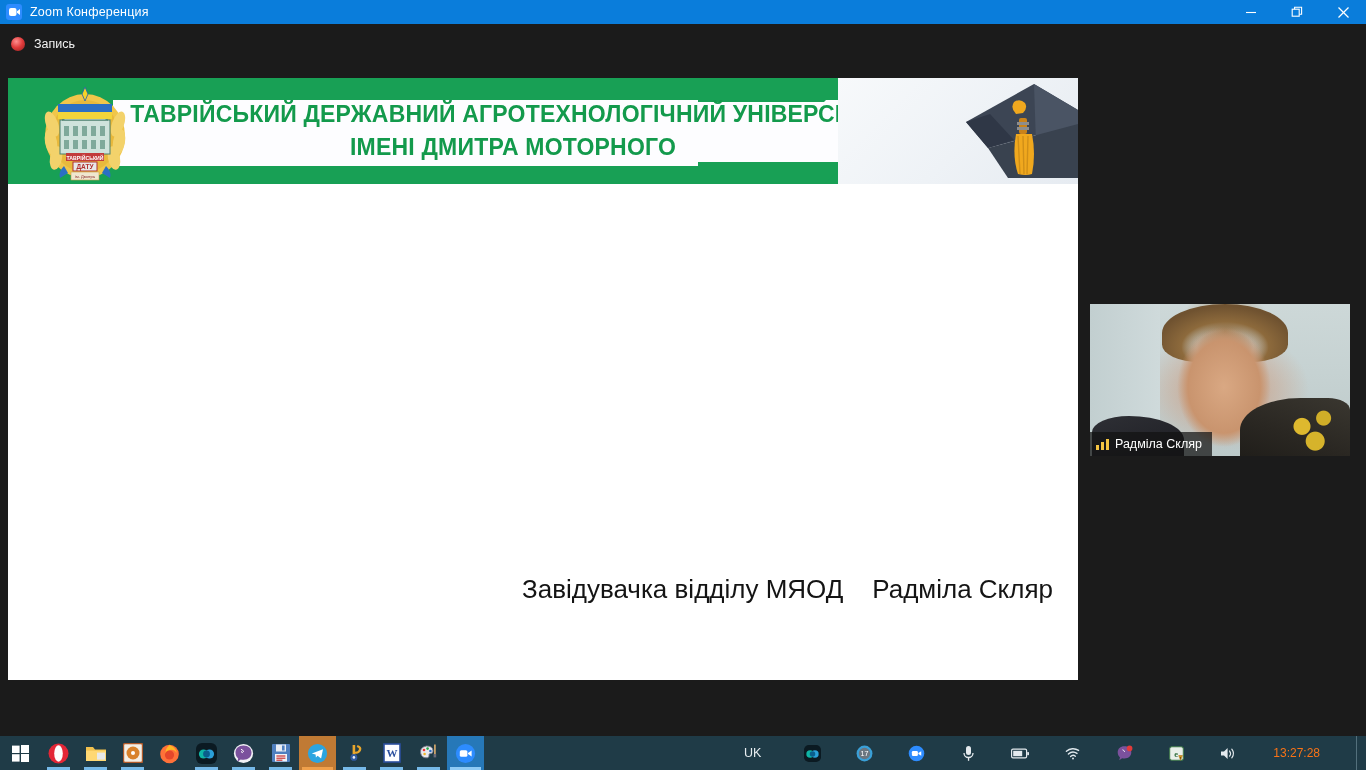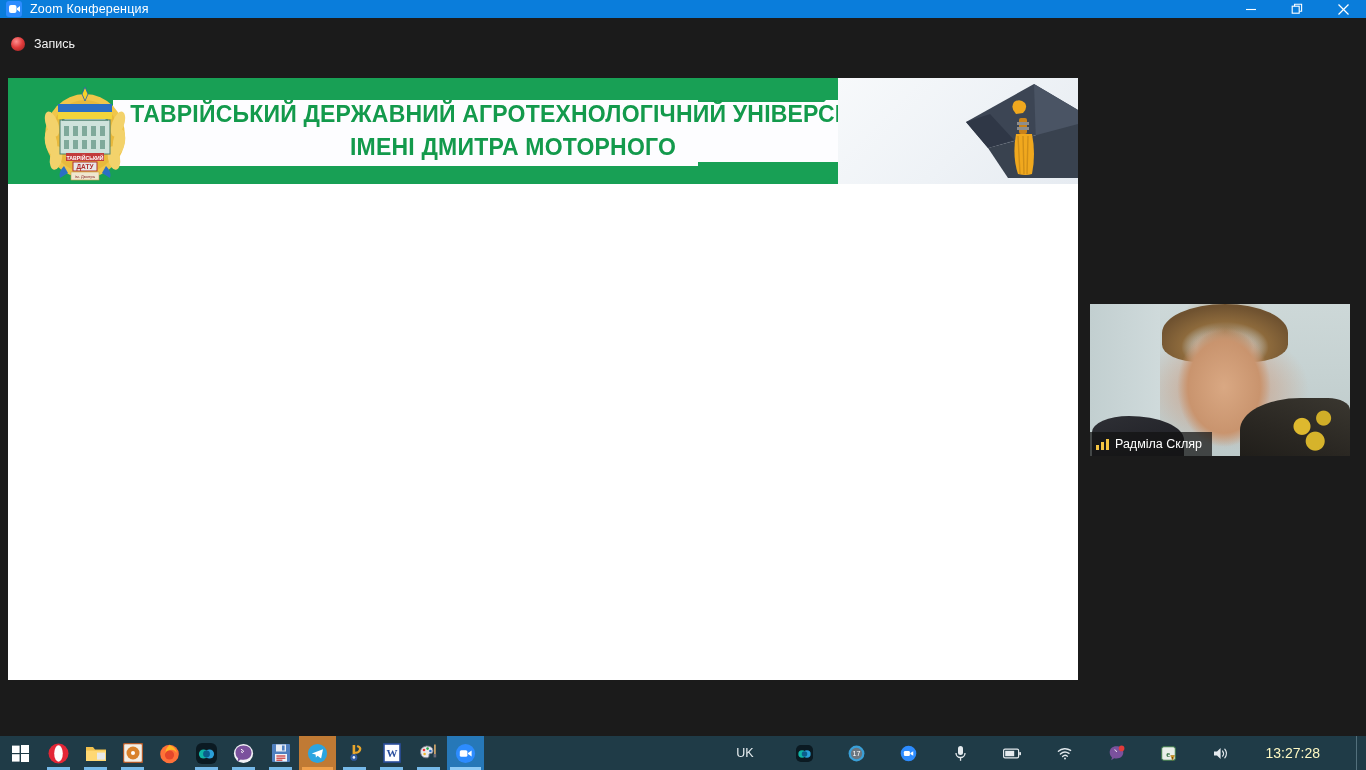--- a/index.html
+++ b/index.html
@@ -5,21 +5,21 @@
   * { box-sizing: border-box; margin: 0; padding: 0; }
   html, body {
     width: 1366px; height: 770px;
     overflow: hidden;
     background: #1b1b1b;
     font-family: "Liberation Sans", sans-serif;
   }
 
   
   #titlebar {
-    position: absolute; left: 0; top: 0; width: 1366px; height: 18px;
+    position: absolute; left: 0; top: 0; width: 1366px; height: 24px;
     background: #0a7ddb;
     display: flex; align-items: center;
   }
   #titlebar .app-icon {
     width: 16px; height: 16px; margin-left: 6px; margin-right: 8px;
     background: #2d8cff; border-radius: 3px;
     display: flex; align-items: center; justify-content: center;
   }
   #titlebar .app-icon svg { display: block; }
   #titlebar .title-text {
@@ -199,21 +199,21 @@
   .tb-item.active-blue { background: #2678b8; }
   .tb-item.active-blue .ind { background: #8ecbf5; width: 31px; left: 3px; }
 
   
   #tray { margin-left: auto; display: flex; align-items: center; height: 34px; padding-right: 4px; gap: 26px; }
   #tray .lang { color: #e8eef1; font-size: 12.5px; padding: 0 12px; }
   #tray .tray-icon {
     width: 26px; height: 34px; display: flex; align-items: center; justify-content: center;
   }
   #tray .clock {
-    color: #fef9c3; font-size: 14px; padding: 0 10px 0 6px; white-space: nowrap;
+    color: #f97316; font-size: 12px; padding: 0 10px 0 6px; white-space: nowrap;
   }
   #tray .showdesk { width: 6px; height: 34px; border-left: 1px solid #53707c; }
 
   .i16 { display: block; }
 </style>
 </head>
 <body>
 
 <div id="titlebar">
   <span class="app-icon">
@@ -311,20 +311,21 @@
           <rect x="181" y="40" width="8" height="16" rx="2" fill="#c9821a"></rect>
           <path d="M178 56 q-4 22 2 40 q8 2 14 0 q4 -20 0 -40 z" fill="#f0a81e"></path>
           <path d="M180 58 l2 38 M185 58 l1 38 M190 58 l-1 38" stroke="#d08f18" stroke-width="1.4" fill="none"></path>
         </g>
         <rect x="179" y="44" width="12" height="3" fill="#8d8d8d"></rect>
         <rect x="179" y="49" width="12" height="3" fill="#8d8d8d"></rect>
       </svg>
     </div>
   </div>
 
+  <div id="slide-subtitle">Завідувачка відділу МЯОД    Радміла Скляр</div>
 </div>
 
 <div id="video-tile">
   <div class="cam">
     <div class="wall-corner"></div>
     <div class="hair"></div>
     <div class="face"></div>
     <div class="shoulder-l"></div>
     <div class="shoulder-r"></div>
     <div class="floral"></div>

